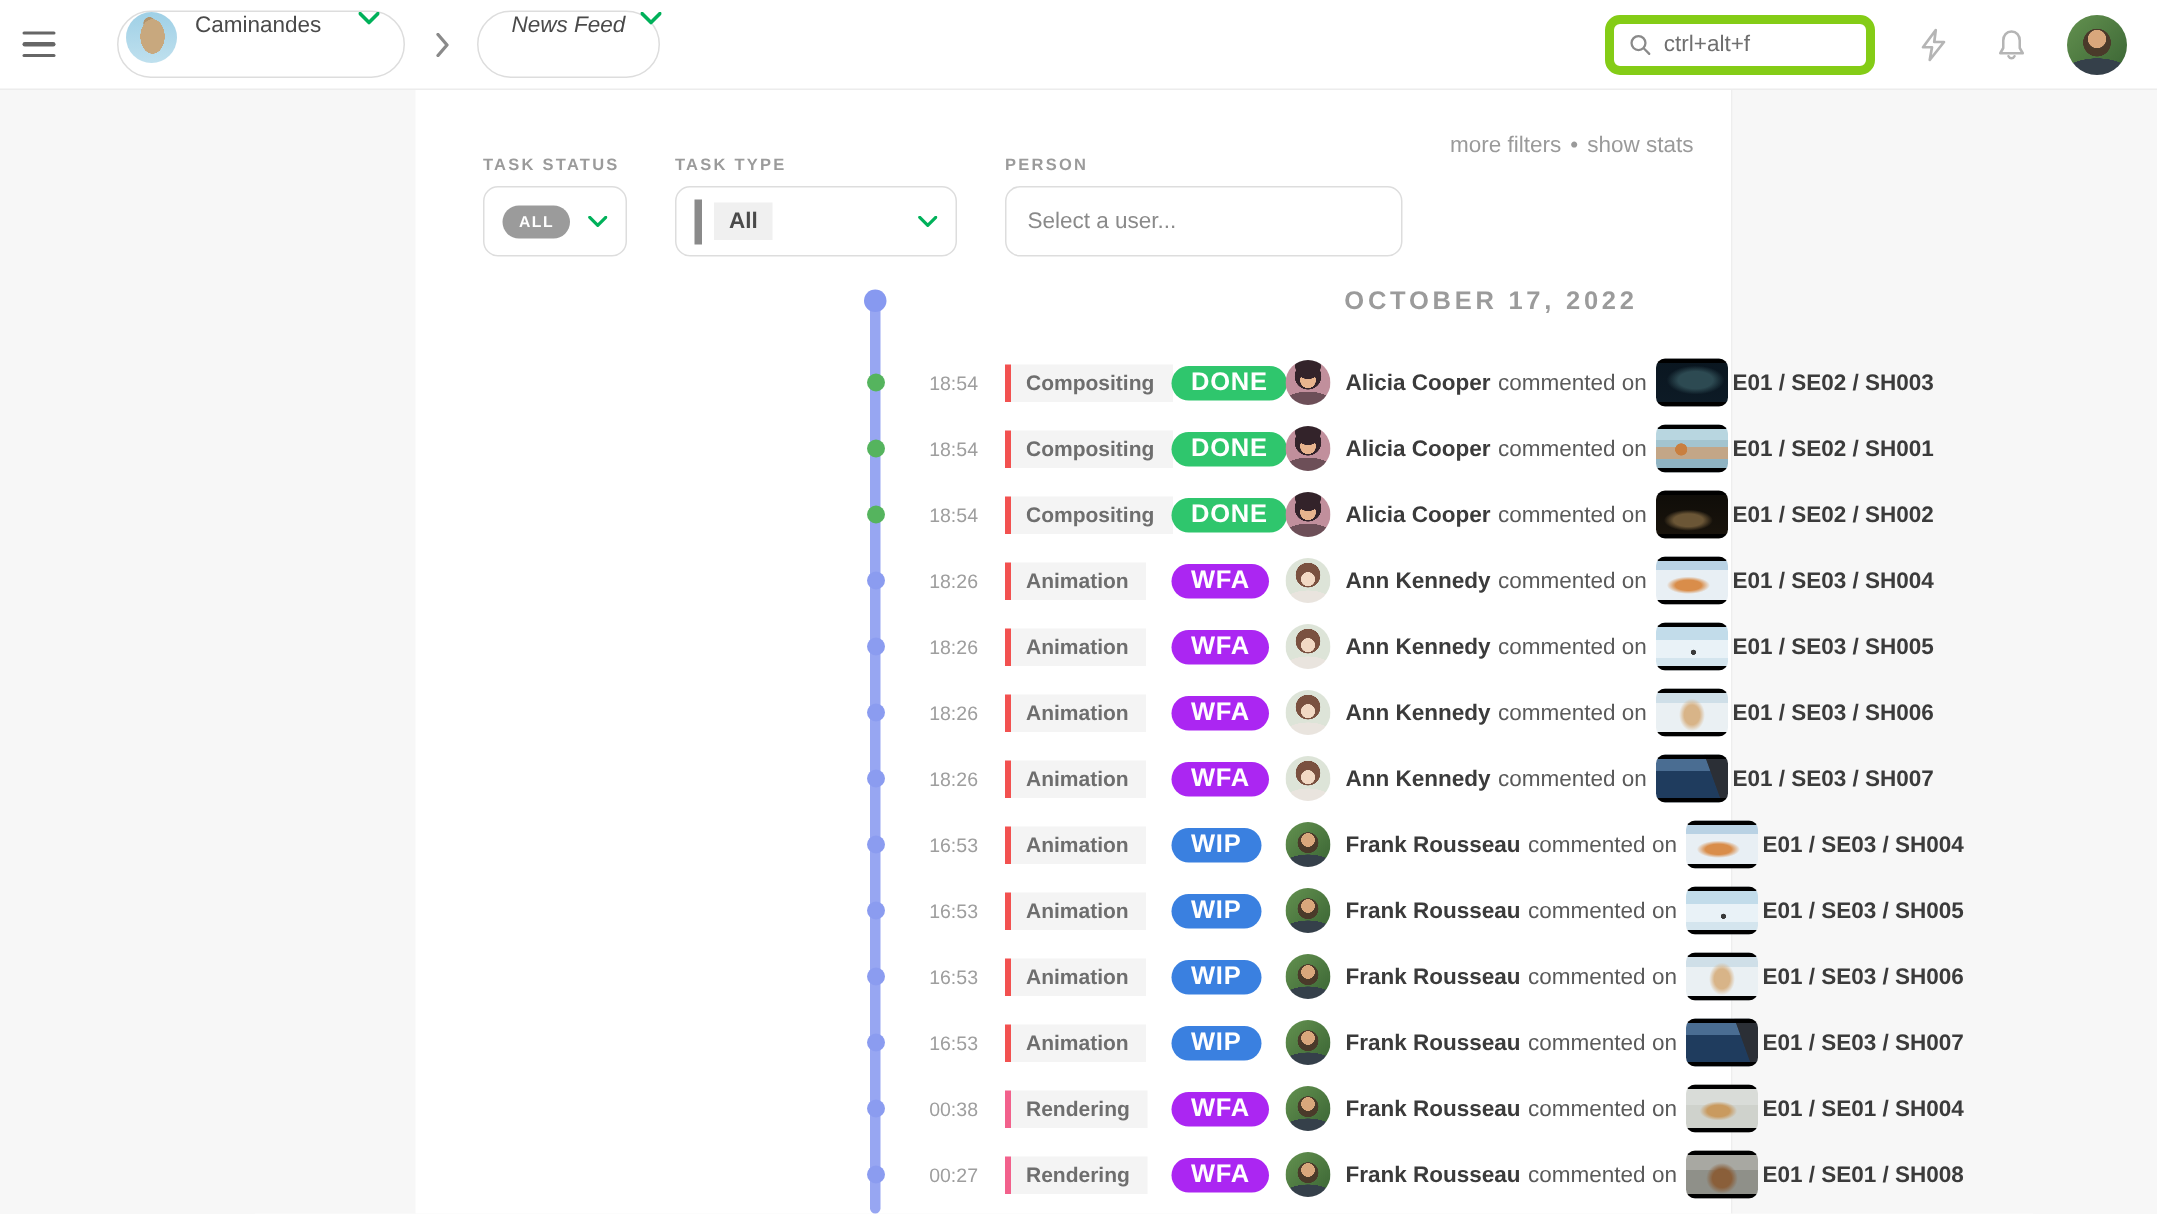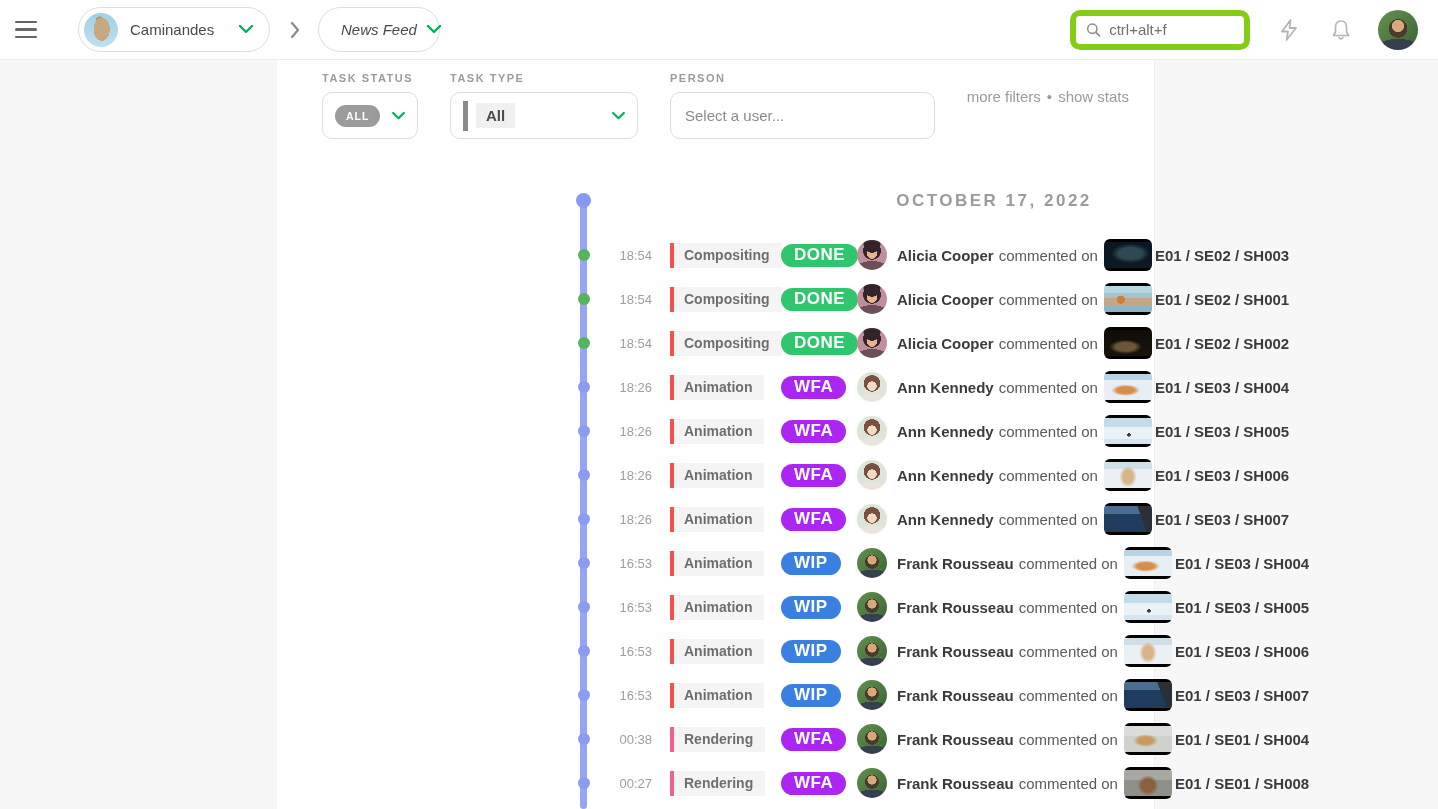--- a/index.html
+++ b/index.html
@@ -15,21 +15,21 @@
     position:fixed; top:0; left:0; width:1438px; height:60px;
     background:#fff; border-bottom:1px solid #ececec;
     display:flex; align-items:center; z-index:10;
   }
   .hamburger { width:44px; height:44px; margin-left:4px; display:flex; flex-direction:column;
     justify-content:center; align-items:center; gap:5px; cursor:pointer; }
   .hamburger span { width:22px; height:2.5px; background:#666; border-radius:2px; }
 
   .pill {
     height:45px; border:1px solid #ddd; border-radius:23px; background:#fff;
-    display:flex; align-items:center; cursor:pointer;
+    display:flex; align-items:flex-start; cursor:pointer;
   }
   .project-pill { margin-left:30px; padding:0 16px 0 5px; width:192px; }
   .section-pill { padding:0 16px 0 22px; width:122px;font-style:italic; }
   .pill .label { font-size:15px; color:#4a4a4a; flex:1; white-space:nowrap; }
   .project-pill .label { margin-left:12px; }
   .chev-green { margin-left:10px; flex-shrink:0; }
 
   .crumb-sep { margin:0 18px 0 20px; color:#999; display:flex; align-items:center; }
 
   .topbar-spacer { flex:1; }
@@ -84,21 +84,21 @@
 
   
   .page { position:absolute; top:60px; left:0; right:0; bottom:0; background:#f7f7f7; }
   .main-panel {
     position:absolute; top:0; left:277px; width:878px; bottom:0;
     background:#fff; border-right:1px solid #eee;
   }
 
   
   .filters { position:relative; padding:28px 25px 0 45px; height:130px; }
-  .filter-group { position:absolute; top:12px; }
+  .filter-group { position:absolute; top:44px; }
   .fg-status { left:45px; width:96px; }
   .fg-type   { left:173px; width:188px; }
   .fg-person { left:393px; width:265px; }
   .filter-label {
     display:block; font-size:11px; font-weight:bold; letter-spacing:1.5px;
     color:#9b9b9b; margin-bottom:8px;
   }
   .select-box {
     height:47px; border:1px solid #ddd; border-radius:10px; background:#fff;
     display:flex; align-items:center; padding:0 12px; cursor:pointer;

